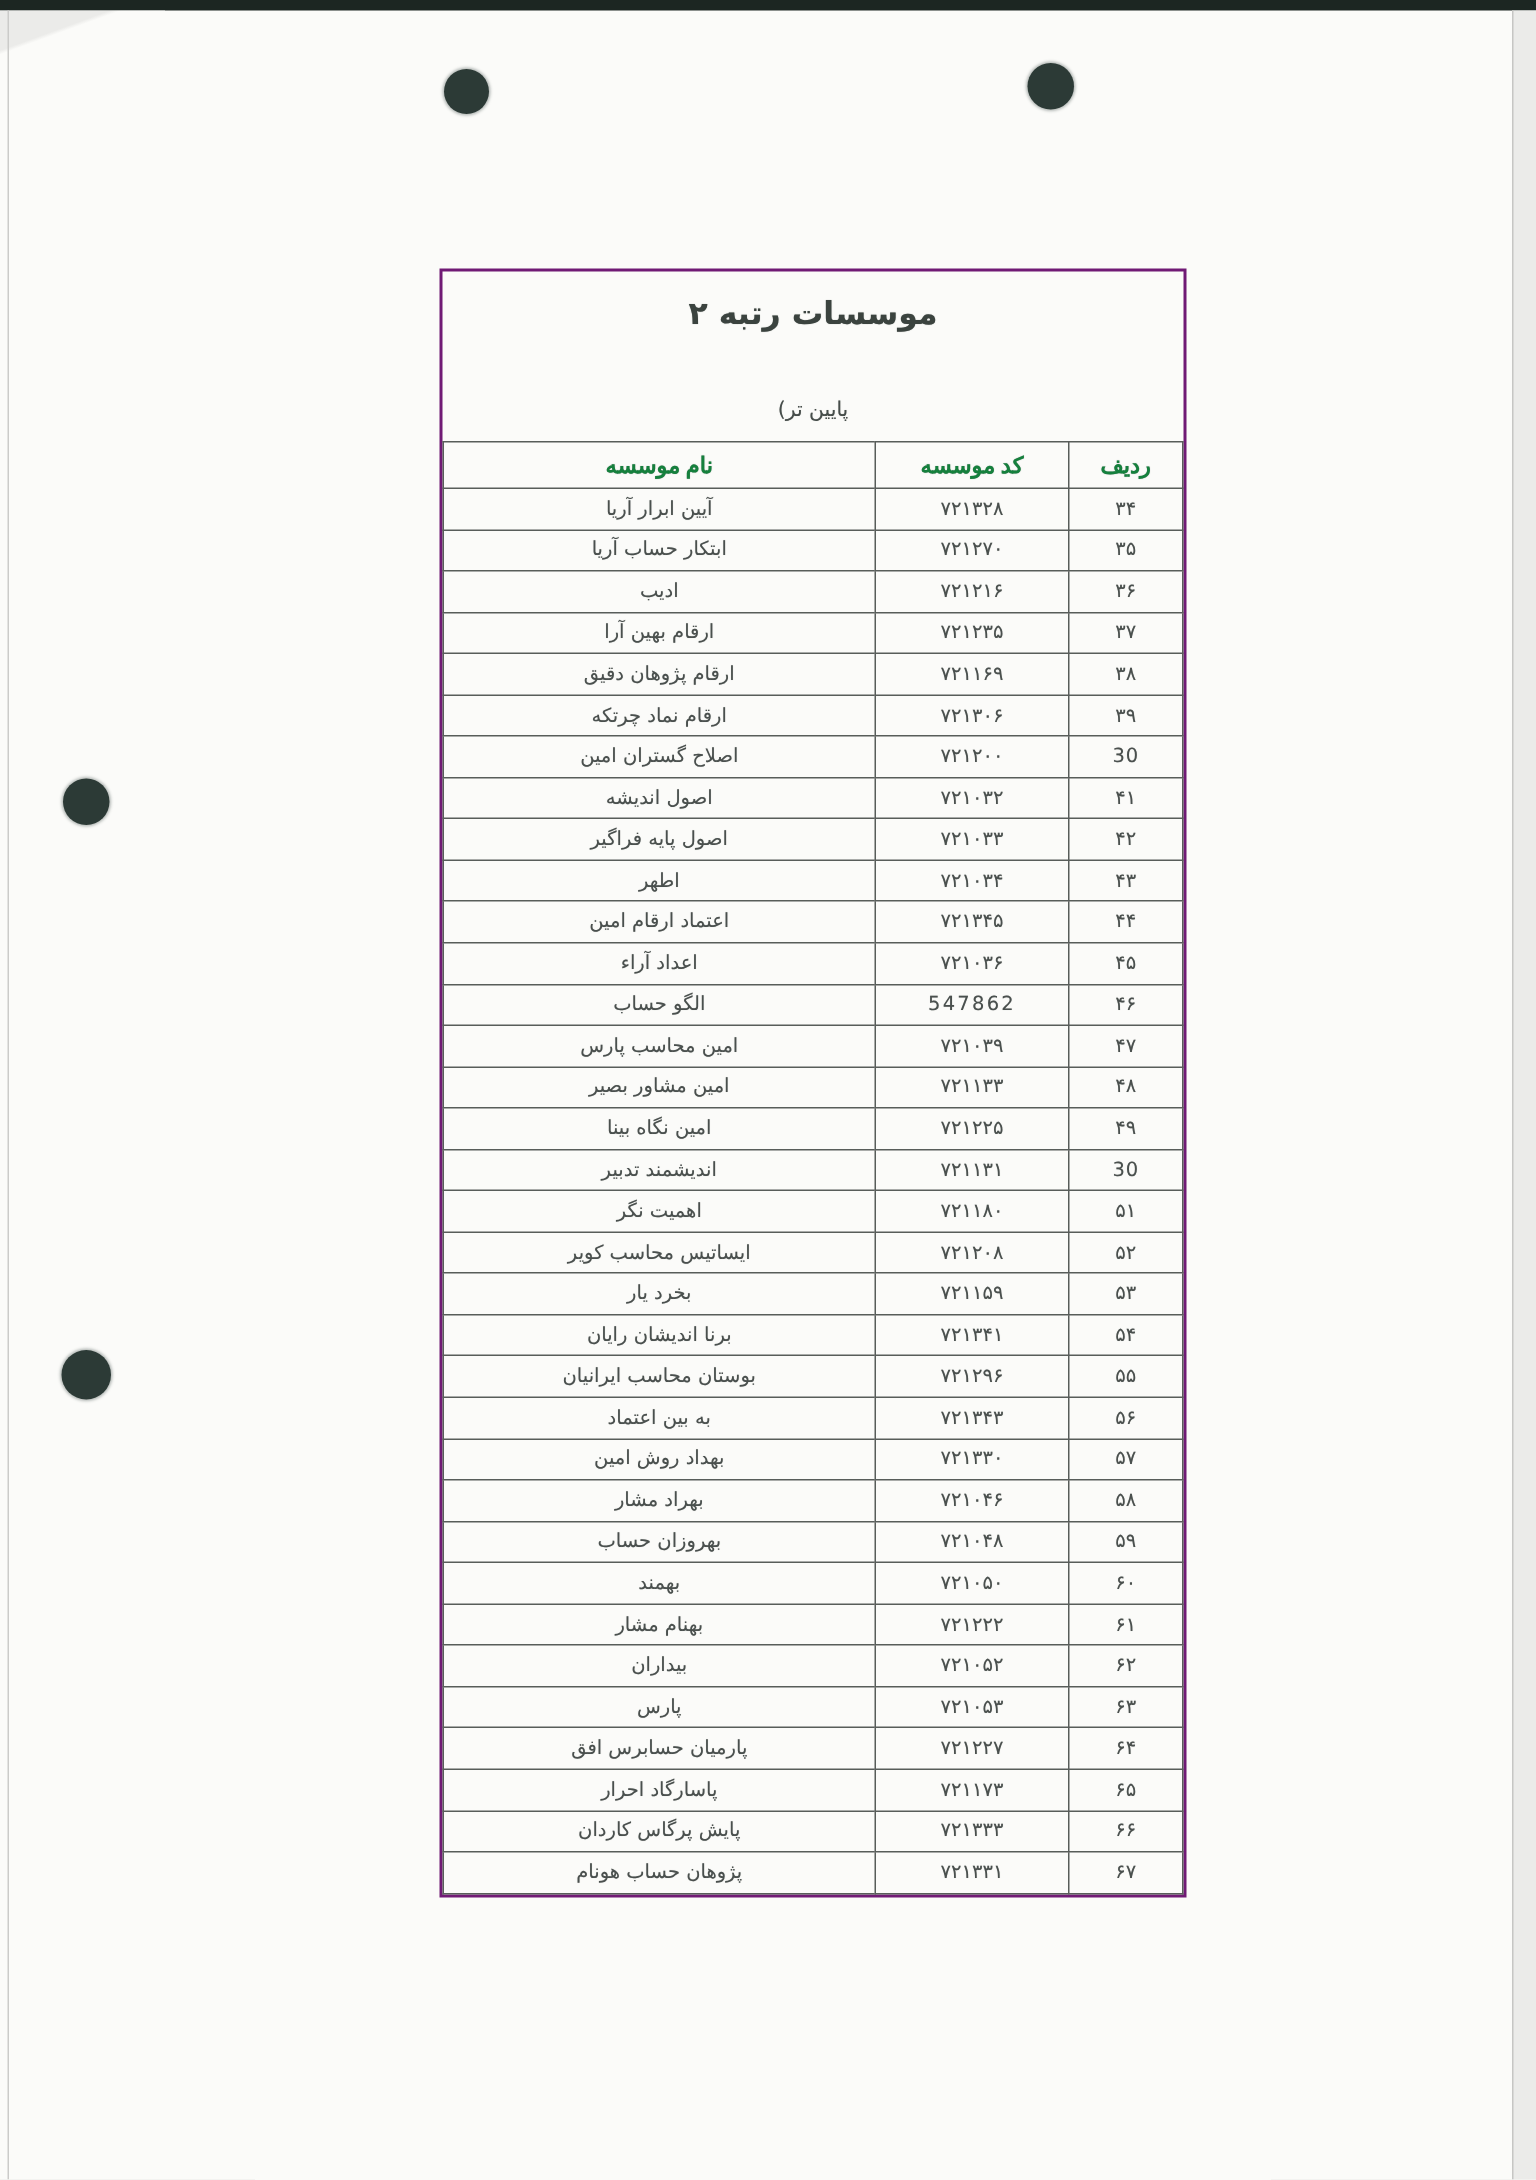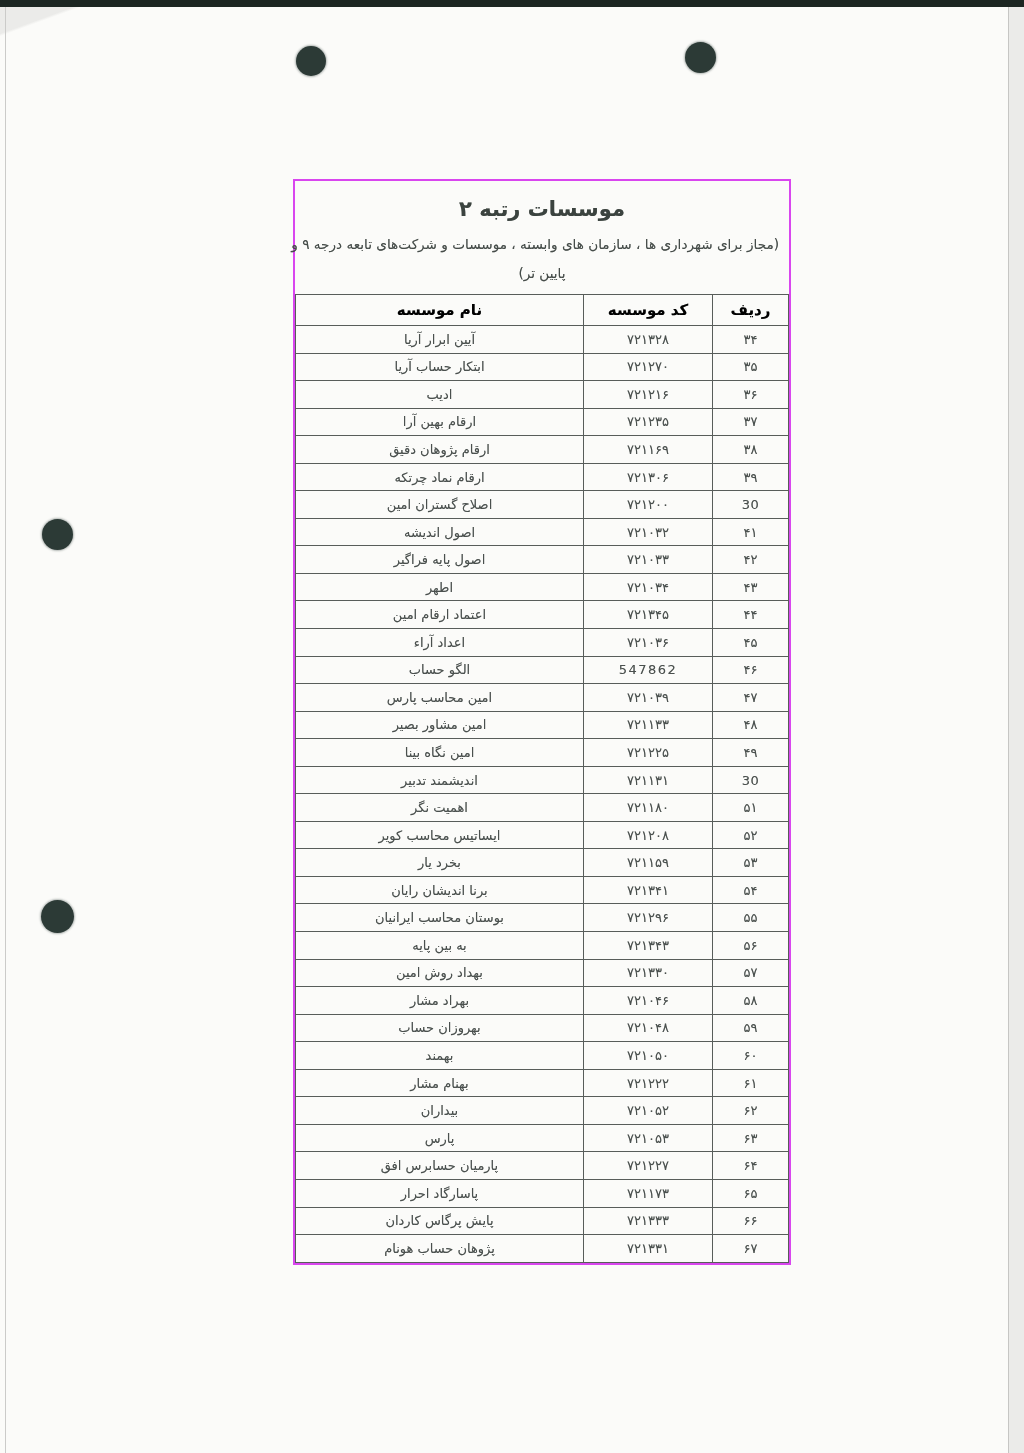--- a/index.html
+++ b/index.html
@@ -54,21 +54,21 @@
   .hole-side-upper { left: 42px;  top: 519px; width: 31px; height: 31px; }
   .hole-side-lower { left: 41px;  top: 900px; width: 33px; height: 33px; }
 
   
   .doc {
     position: absolute;
     left: 293px;
     top: 179px;
     width: 498px;
     direction: rtl;
-    border: 2px solid #d946ef;
+    border: 2px solid #701a75;
     color: #43494a;
     background: transparent;
   }
   .title-block {
     height: 113px;
     text-align: center;
     padding: 12px 10px 0 10px;
   }
   .doc-title {
     font-size: 21px;
@@ -97,22 +97,23 @@
     text-align: center;
     vertical-align: middle;
     padding: 0 4px;
     overflow: hidden;
     white-space: nowrap;
   }
   table.inst thead th {
     height: 31px;
     font-size: 15px;
     font-weight: bold;
-    color: #000000;
+    color: #15803d;
     text-shadow: 0 0 .6px rgba(60,68,65,.5);
+    font-family: Liberation Serif, serif;
   }
   table.inst tbody tr { height: 27.56px; }
   table.inst tbody td {
     font-size: 13px;
     color: #4a504e;
     text-shadow: 0 0 .5px rgba(74,80,78,.4);
   }
   td.cell-code { letter-spacing: 1.5px; font-size: 12.5px; }
   td.cell-row  { letter-spacing: .5px; }
   .col-row  { width: 76px; }
@@ -132,21 +133,21 @@
 
   <div class="hole hole-top-left"></div>
   <div class="hole hole-top-right"></div>
   <div class="hole hole-side-upper"></div>
   <div class="hole hole-side-lower"></div>
 
   <div class="doc">
     <div class="title-block">
       <div class="doc-title">موسسات رتبه ۲</div>
       <div class="doc-subtitle">
-        <span>(مجاز برای شهرداری ها ، سازمان های وابسته ، موسسات و شرکت‌های تابعه درجه ۹ و</span><br>
+        <br>
         <span>پایین تر)</span>
       </div>
     </div>
     <table class="inst">
       <thead>
         <tr>
           <th class="col-row">ردیف</th>
           <th class="col-code">کد موسسه</th>
           <th class="col-name">نام موسسه</th>
         </tr>
@@ -280,21 +281,21 @@
 
   <tr class="faded">
     <td class="col-row cell-row">۵۵</td>
     <td class="col-code cell-code">۷۲۱۲۹۶</td>
     <td class="col-name cell-name">بوستان محاسب ایرانیان</td>
   </tr>
 
   <tr>
     <td class="col-row cell-row">۵۶</td>
     <td class="col-code cell-code">۷۲۱۳۴۳</td>
-    <td class="col-name cell-name">به بین پایه</td>
+    <td class="col-name cell-name">به بین اعتماد</td>
   </tr>
 
   <tr>
     <td class="col-row cell-row">۵۷</td>
     <td class="col-code cell-code">۷۲۱۳۳۰</td>
     <td class="col-name cell-name">بهداد روش امین</td>
   </tr>
 
   <tr>
     <td class="col-row cell-row">۵۸</td>

